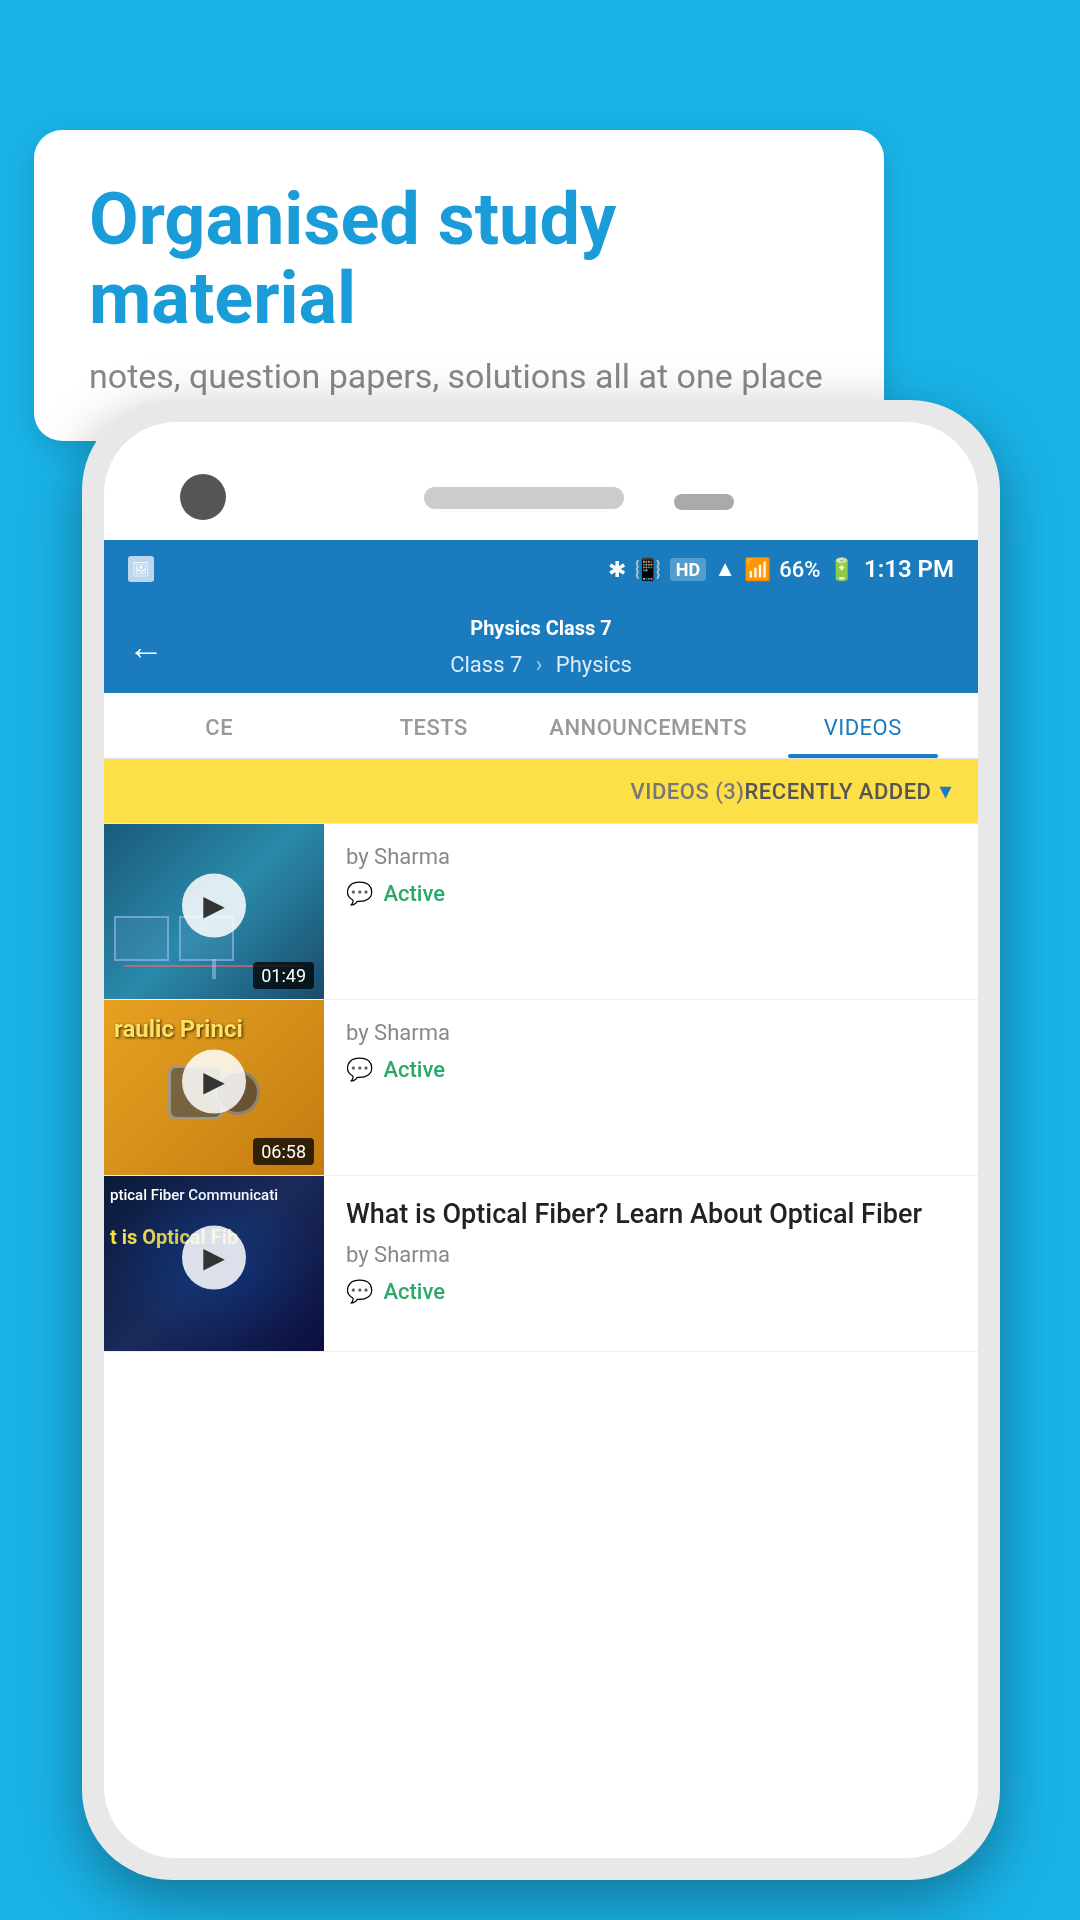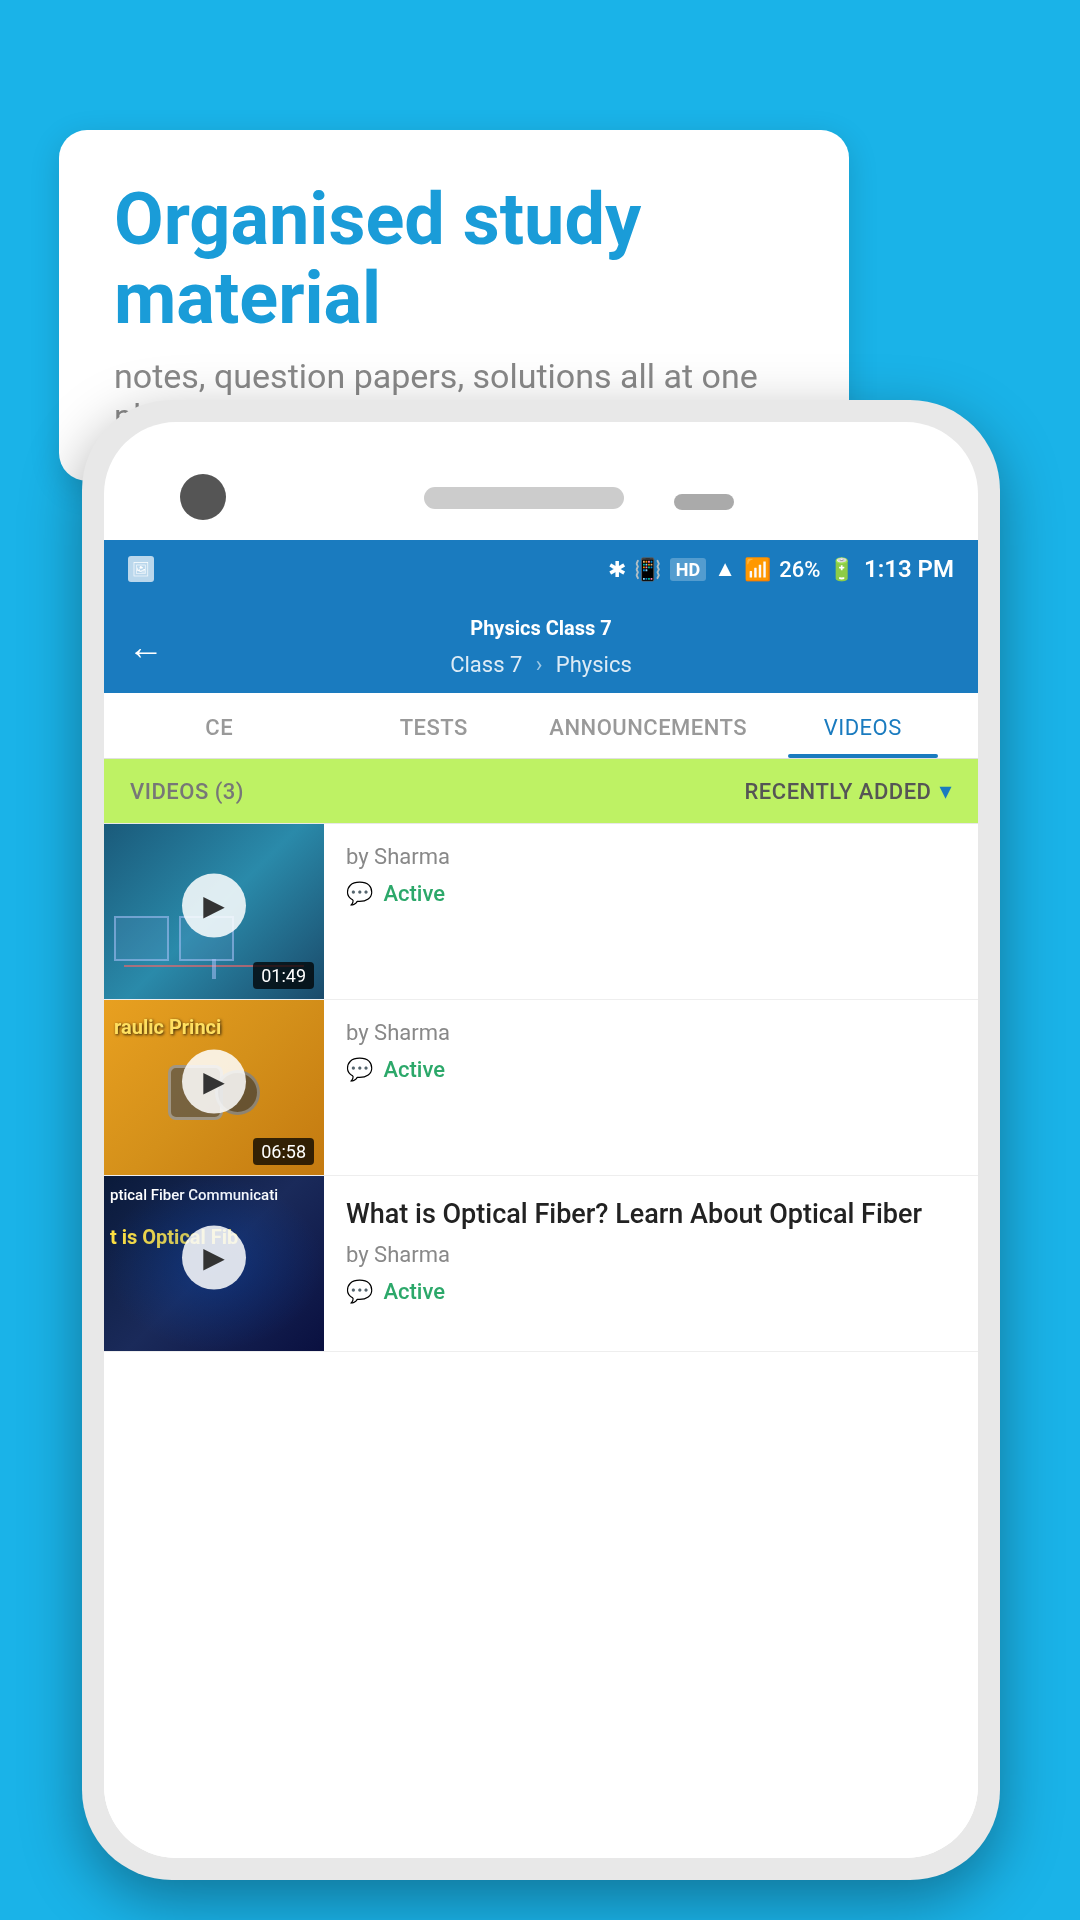--- a/index.html
+++ b/index.html
@@ -10,22 +10,22 @@
       background-color: #1ab3e8;
       font-family: 'Roboto', Arial, sans-serif;
       overflow: hidden;
       position: relative;
     }
 
     
     .speech-bubble {
       position: absolute;
       top: 130px;
-      left: 59px;
-      width: 790px;
+      left: 34px;
+      width: 850px;
       background: white;
       border-radius: 28px;
       padding: 50px 55px 45px 55px;
       box-shadow: 0 8px 30px rgba(0,0,0,0.15);
     }
 
     .speech-bubble::after {
       content: '';
       position: absolute;
       bottom: -48px;
@@ -215,24 +215,24 @@
       bottom: 0;
       left: 15%;
       width: 70%;
       height: 4px;
       background: #1a7bbf;
       border-radius: 2px;
     }
 
     
     .videos-header {
-      background: #bef264;
-      display: flex;
-      align-items: center;
-      justify-content: space-between;
+      background: #fde047;
+      display: flex;
+      align-items: center;
+      justify-content: flex-end;
       padding: 18px 26px;
       border-bottom: 1px solid #e8e8e8;
     }
 
     .videos-count {
       font-size: 22px;
       color: #777;
       font-weight: 500;
       letter-spacing: 0.5px;
     }
@@ -287,21 +287,21 @@
     
     .thumb-3 {
       background: linear-gradient(135deg, #0a1a3a 0%, #1a2a5a 50%, #0a1040 100%);
     }
 
     .thumb-overlay-text2 {
       position: absolute;
       top: 14px;
       left: 10px;
       right: 10px;
-      font-size: 20px;
+      font-size: 24px;
       color: #ffe060;
       font-weight: bold;
       line-height: 1.3;
       text-shadow: 1px 1px 3px rgba(0,0,0,0.8);
     }
 
     .play-btn {
       position: absolute;
       top: 50%;
       left: 50%;
@@ -390,21 +390,21 @@
       <div class="status-bar">
         <div class="status-left">
           <span class="icon-img">🖼</span>
         </div>
         <div class="status-right">
           <span>✱</span>
           <span>📳</span>
           <span style="font-size:18px;background:rgba(255,255,255,0.25);padding:1px 6px;border-radius:3px;font-weight:bold;">HD</span>
           <span>▲</span>
           <span>📶</span>
-          <span>26%</span>
+          <span>66%</span>
           <span>🔋</span>
           <span style="font-size:24px;font-weight:600;">1:13 PM</span>
         </div>
       </div>
 
       <div class="app-bar">
         <span class="back-arrow">←</span>
         <div class="app-bar-title">
           <div class="title-main">Physics Class 7</div>
           <div class="title-sub">

